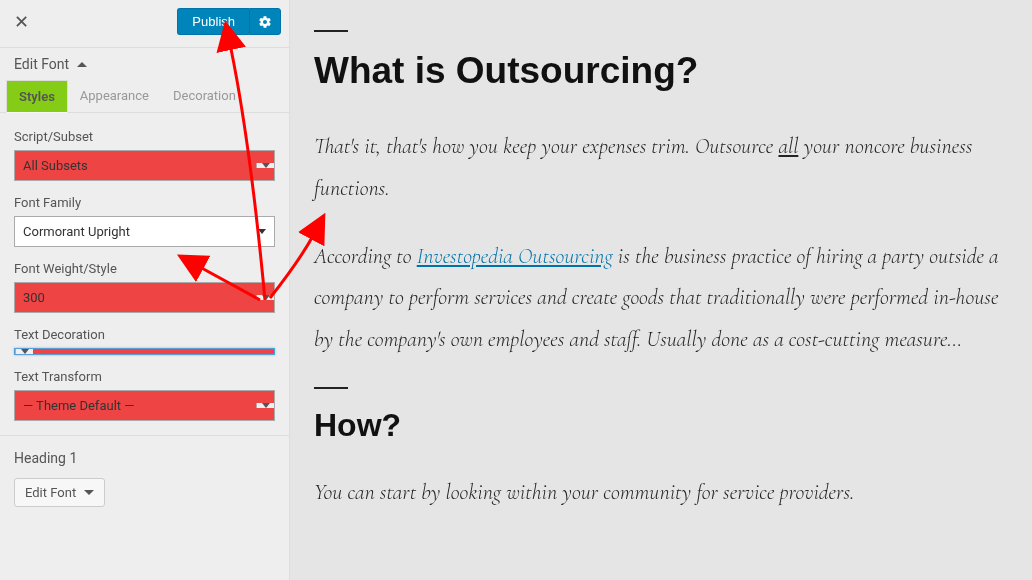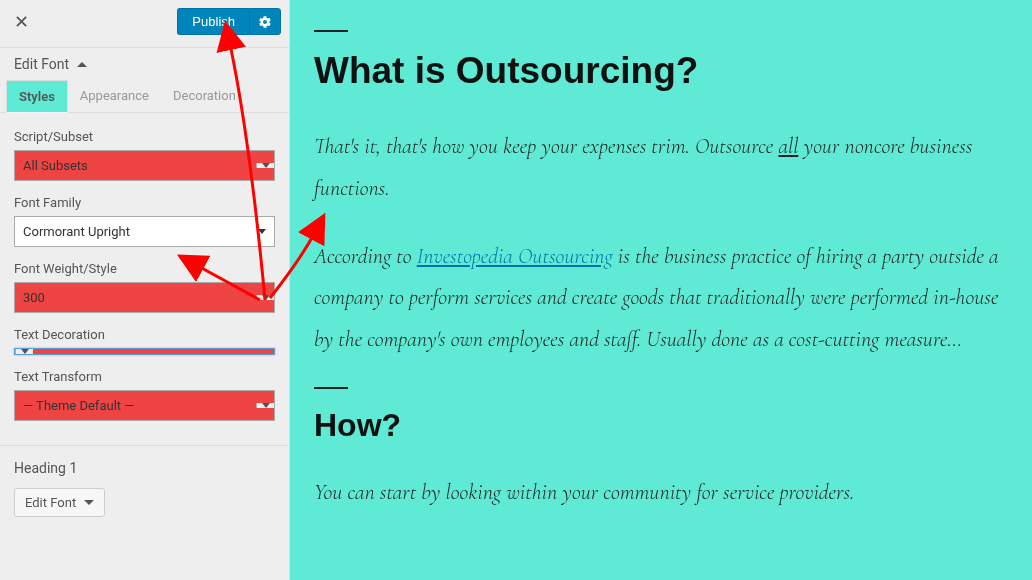--- a/index.html
+++ b/index.html
@@ -86,21 +86,21 @@
   background:#eeeeee;
   padding-left:6px;
 }
 .tab {
   padding: 8px 12px;
   font-size: 13px;
   color: #999;
   cursor: pointer;
 }
 .tab.active {
-  background: #5eead4;
+  background: #84cc16;
   border: 1px solid #ddd;
   border-bottom: 1px solid #f8f8f8;
   color: #555;
   font-weight:600;
   margin-bottom:-1px;
 }
 .controls {
   padding: 14px;
   background: #eeeeee;
 }
@@ -152,37 +152,36 @@
 .font-family-select .tri {
   margin-right:8px;
   width:0;height:0;
   border-left:4px solid transparent;
   border-right:4px solid transparent;
   border-top:5px solid #333;
 }
 .heading-section {
   border-top: 1px solid #ddd;
   padding: 14px;
-  margin-top: 10px;
 }
 .heading-section h4 { font-weight:400;font-size:14px;color:#555;margin-bottom:12px; }
 .heading-section .editfont-btn {
   display:inline-flex;align-items:center;
   background:#f7f7f7;border:1px solid #ccc;
   padding:6px 10px;border-radius:3px;
   font-size:13px;color:#555;cursor:pointer;
 }
 .scroll-strip {
   position:absolute;
   left:291px;top:46px;width:8px;height:344px;
   background:#b6b6b6;border-radius:4px;
 }
 .preview {
   flex: 1;
-  background: #5eead4;
+  background: #e5e5e5;
   padding: 30px 16px 47px 24px;
   overflow:hidden;
   position:relative;
   font-family: "Cormorant", "Cormorant Upright", Georgia, serif;
   color:#111;
 }
 .preview hr.short {
   border:none;border-top:2px solid #222;width:34px;margin-bottom:18px;
 }
 .preview h1 {

